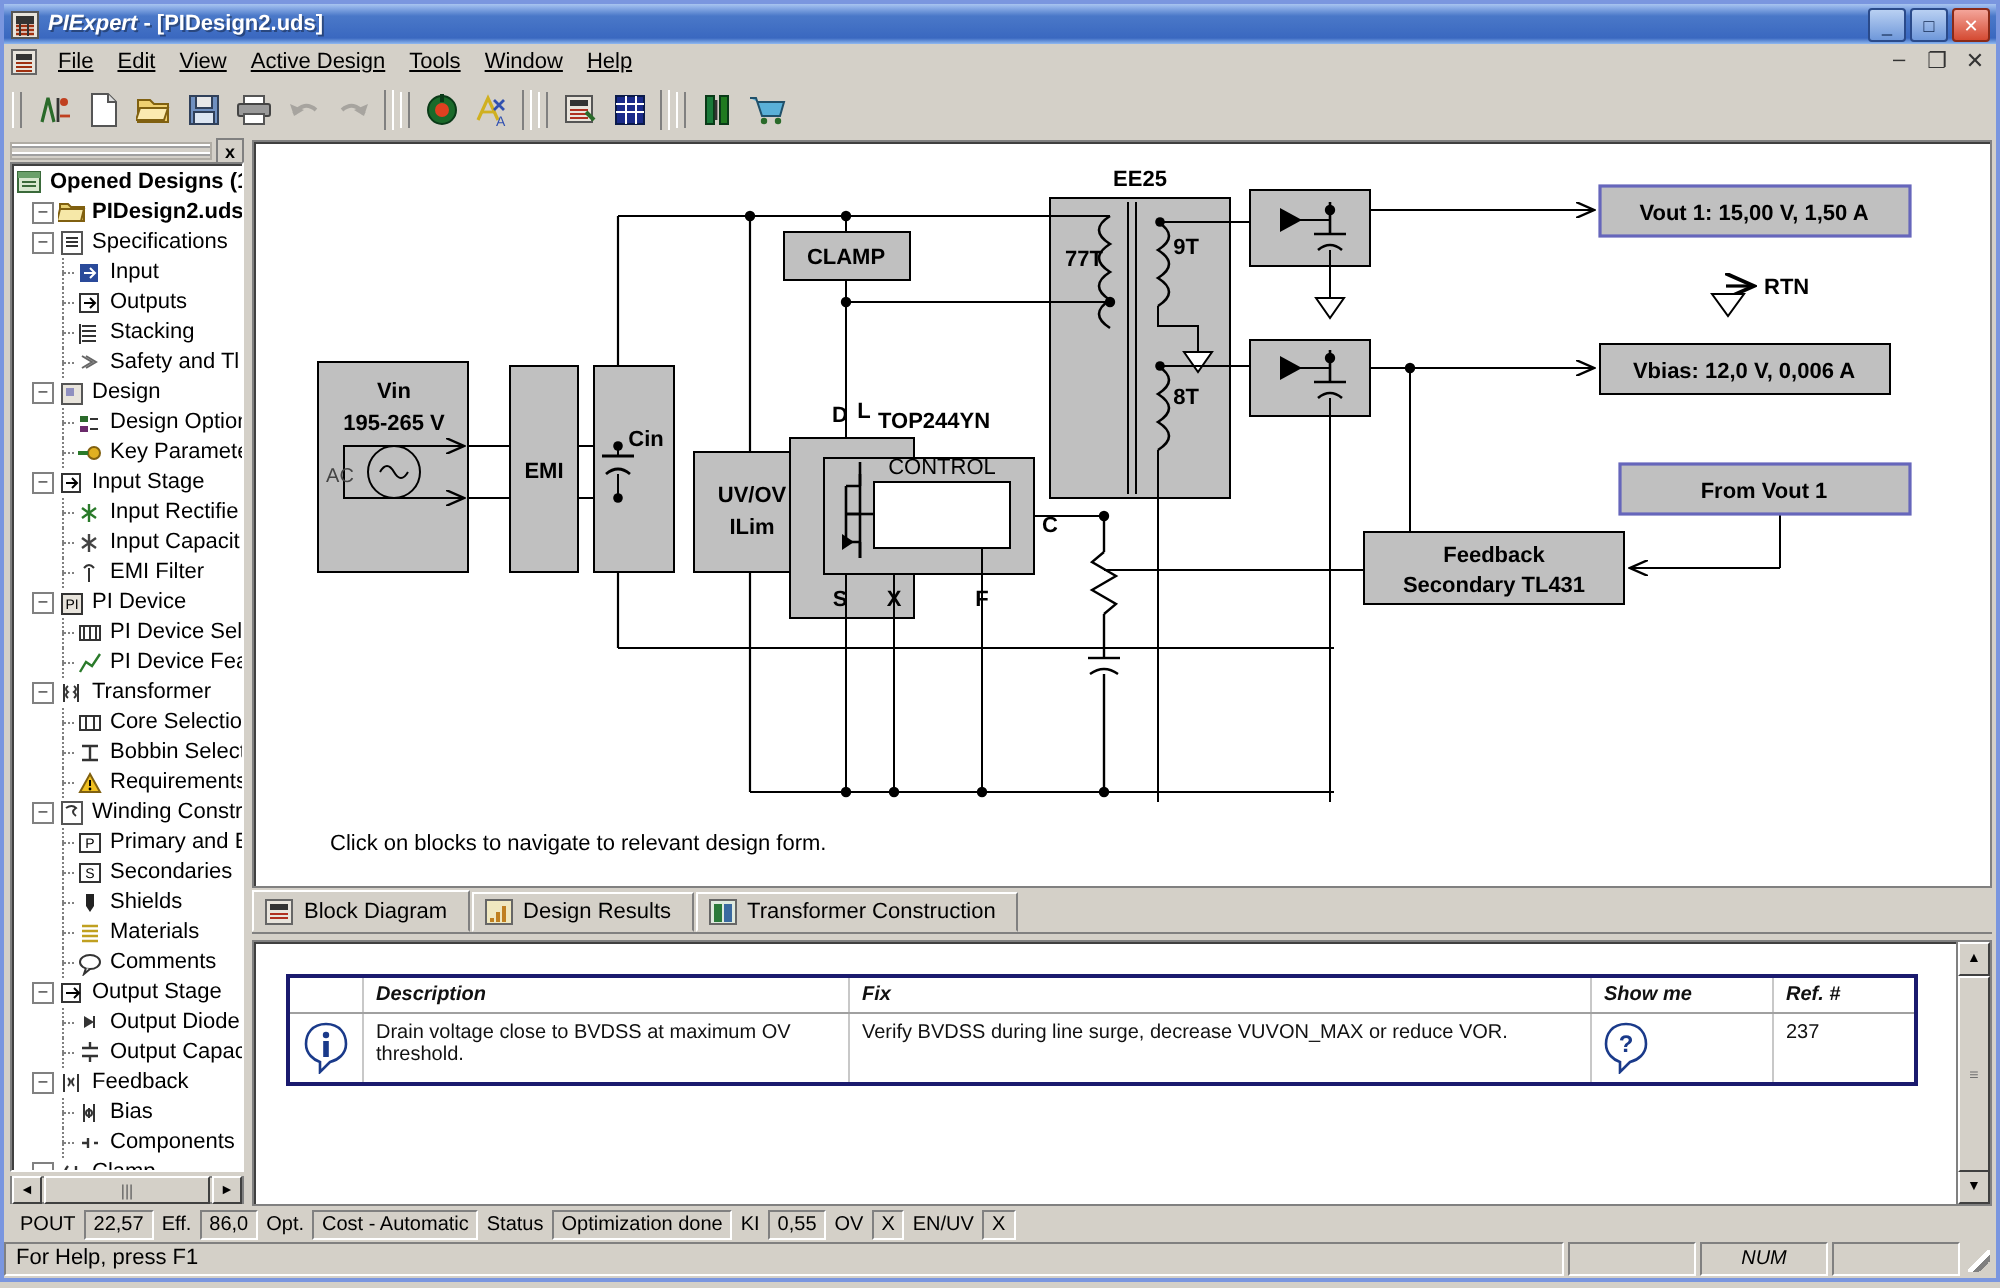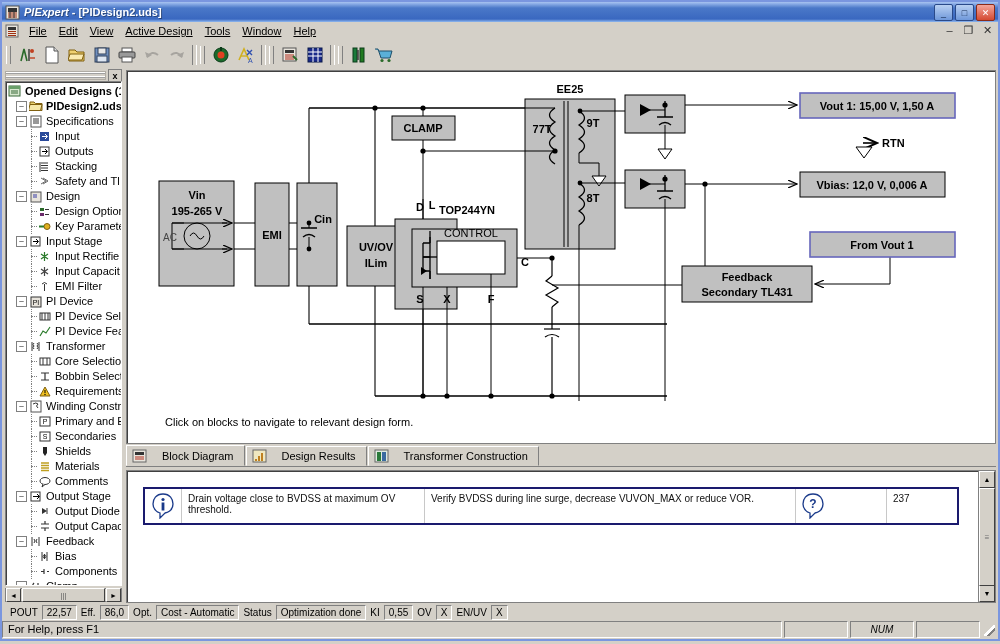--- a/index.html
+++ b/index.html
@@ -123,21 +123,21 @@
   }
   .hint{
     position:absolute;left:38px;top:345px;font-size:11px;color:#000;
   }
   
   .tabbar{
     height:20px;display:flex;align-items:flex-end;margin-top:2px;
     border-bottom:1px solid #808080;
   }
   .tab{
-    height:18px;display:flex;align-items:center;gap:15px;
+    height:18px;display:flex;align-items:center;gap:5px;
     padding:0 10px 0 5px;background:#d4d0c8;
     border:1px solid;border-color:#fff #808080 #d4d0c8 #fff;
     font-size:11px;margin-right:1px;
   }
   .tab.active{background:#d4d0c8;border-bottom-color:#d4d0c8;height:19px;font-weight:normal;}
   .tabicon{width:15px;height:14px;position:relative;}
   
   .results{
     flex:1;background:#fff;margin-top:3px;
     border:1px solid #808080;box-shadow:inset 1px 1px 0 #404040;
@@ -940,20 +940,27 @@
               <rect x="8" y="3" width="4" height="9" fill="#3a6aa0"></rect>
             </svg>
           </span>
           <span>Transformer Construction</span>
         </div>
       </div>
 
       <div class="results">
         <div class="results-body">
           <div class="res-table">
+            <div class="res-head">
+              <span class="c-icon"></span>
+              <span class="c-desc">Description</span>
+              <span class="c-fix">Fix</span>
+              <span class="c-show">Show me</span>
+              <span class="c-ref">Ref. #</span>
+            </div>
             <div class="res-row">
               <span class="c-icon">
                 <svg width="22" height="26" viewBox="0 0 22 26">
                   <path d="M11 1 C4 1 1 6 1 11 C1 16 5 19 8 20 L8 25 L13 20 C17 19 21 16 21 11 C21 6 18 1 11 1 z" fill="#fff" stroke="#1a3a8a" stroke-width="1.3"></path>
                   <circle cx="11" cy="6.5" r="1.6" fill="#1a3a8a"></circle>
                   <rect x="9.6" y="9.5" width="2.8" height="8" fill="#1a3a8a"></rect>
                 </svg>
               </span>
               <span class="c-desc">Drain voltage close to BVDSS at maximum OV threshold.</span>
               <span class="c-fix">Verify BVDSS during line surge, decrease VUVON_MAX or reduce VOR.</span>

